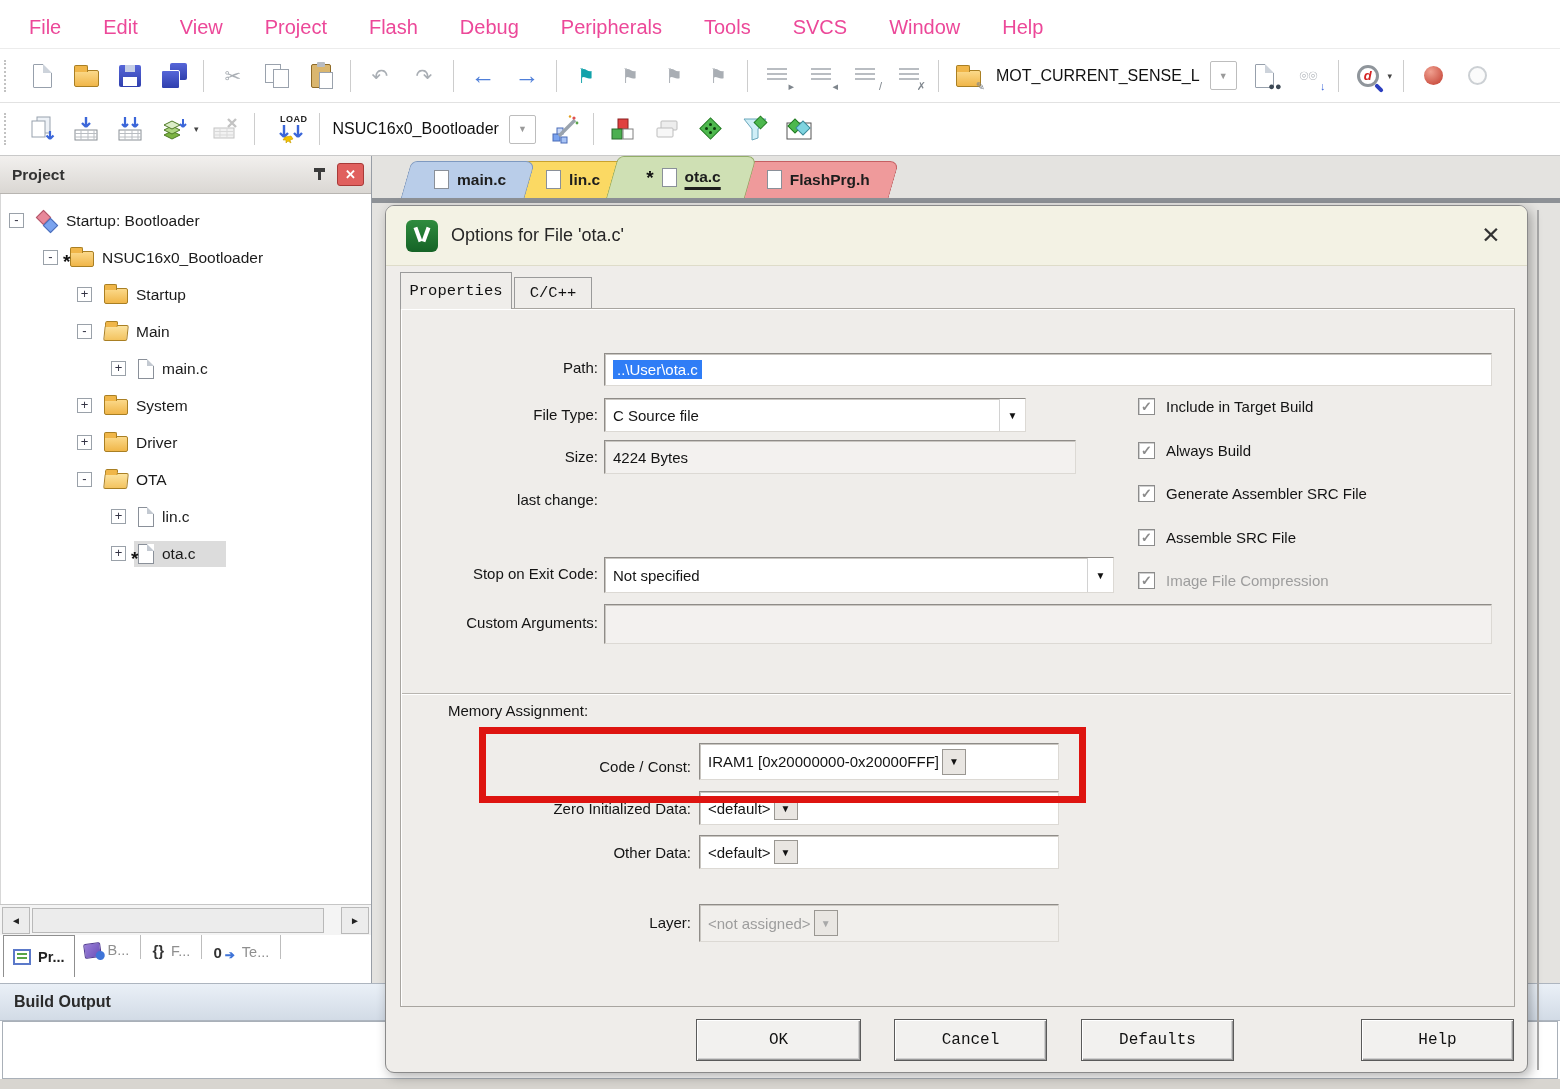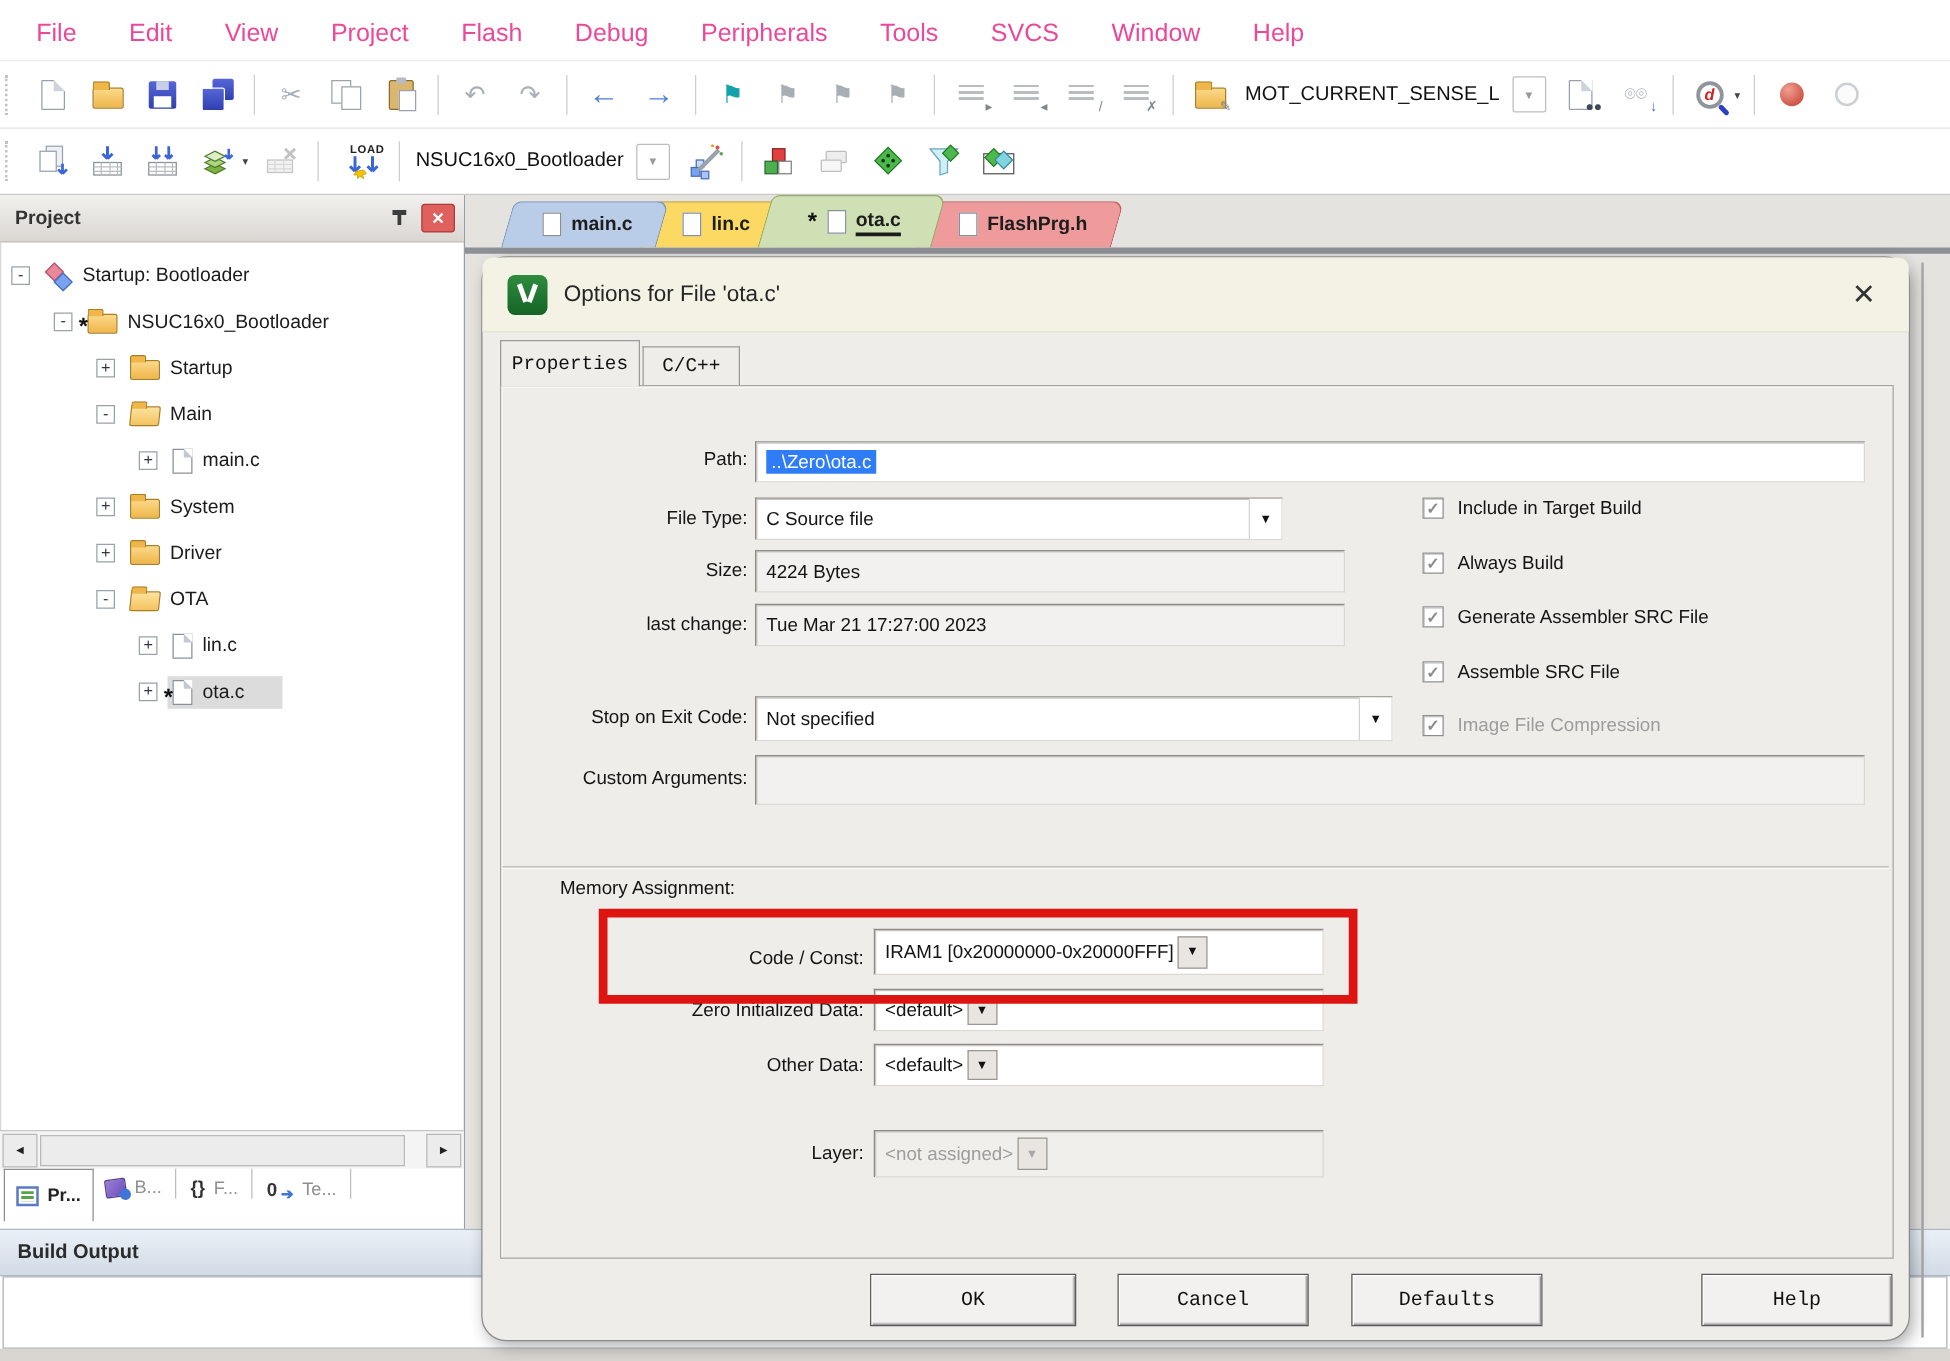--- a/index.html
+++ b/index.html
@@ -141,21 +141,21 @@
     border-radius:6px 9px 0 0;border:1px solid;border-bottom:none;z-index:-1}
   .etab.active{height:42px;padding:0 30px 0 34px}
   .etab.active .elab{text-decoration:underline;text-decoration-thickness:2.5px;text-underline-offset:5px}
   .fico{width:15px;height:19px;background:#fff;border:1px solid #8a9099;position:relative;flex:none}
   .fico::after{content:"";position:absolute;right:-1px;top:-1px;border-style:solid;
     border-width:0 6px 6px 0;border-color:transparent transparent transparent transparent;
     border-top-color:#c3c9d1}
 
   
   .dialog{position:absolute;left:385px;top:205px;width:1143px;height:868px;background:#efedea;
-    border:1px solid #8a8a8a;border-radius:20px;box-shadow:3px 4px 12px rgba(0,0,0,.3);z-index:50}
+    border:1px solid #8a8a8a;border-radius:9px;box-shadow:3px 4px 12px rgba(0,0,0,.3);z-index:50}
   .dtitle{height:60px;background:#f3f2e4;border-bottom:1px solid #dedcc9;border-radius:8px 8px 0 0;
     display:flex;align-items:center;padding:0 20px;gap:13px}
   .dlogo{width:32px;height:32px;background:linear-gradient(#2f8c3e,#156326);border-radius:6px;
     position:relative;flex:none}
   .dlogo::before,.dlogo::after{content:"";position:absolute;top:7px;width:3.5px;height:15px;background:#fff}
   .dlogo::before{left:10px;transform:rotate(-20deg)}
   .dlogo::after{left:18px;transform:rotate(20deg)}
   .dtitle-text{font-size:18px;color:#262626}
   .dclose{margin-left:auto;width:32px;height:32px;display:flex;align-items:center;
     justify-content:center;font-size:23px;color:#333}
@@ -563,38 +563,35 @@
       <span class="dtitle-text">Options for File 'ota.c'</span>
       <span class="dclose">✕</span>
     </div>
 
     <div class="dtab" style="left:14px;top:66px;width:112px;height:37px;z-index:2">Properties</div>
     <div class="dtab" style="left:128px;top:71px;width:78px;height:31px">C/C++</div>
     <div class="dframe"></div>
 
     <div class="flabel" style="left:60px;width:152px;top:153px">Path:</div>
     <div class="tfield sunken" style="left:218px;top:147px;width:888px;height:33px">
-      <span class="sel-text">..\Zero\ota.c</span>
+      <span class="sel-text">..\User\ota.c</span>
     </div>
 
     <div class="flabel" style="left:60px;width:152px;top:200px">File Type:</div>
     <div class="combo sunken" style="left:218px;top:192px;width:422px;height:34px">
       <span>C Source file</span>
       <span class="arrow">▼</span>
     </div>
 
     <div class="flabel" style="left:60px;width:152px;top:242px">Size:</div>
     <div class="tfield sunken readonly" style="left:218px;top:234px;width:472px;height:34px">
       <span>4224 Bytes</span>
     </div>
 
     <div class="flabel" style="left:60px;width:152px;top:285px">last change:</div>
-    <div class="tfield sunken readonly" style="left:218px;top:277px;width:472px;height:34px">
-      <span>Tue Mar 21 17:27:00 2023</span>
-    </div>
 
     <div id="cbhost">
         <div class="cb" style="left: 752px; top: 192px;">
           <span class="cbbox">✓</span>
           <span>Include in Target Build</span>
         </div>
         <div class="cb" style="left: 752px; top: 236px;">
           <span class="cbbox">✓</span>
           <span>Always Build</span>
         </div>

